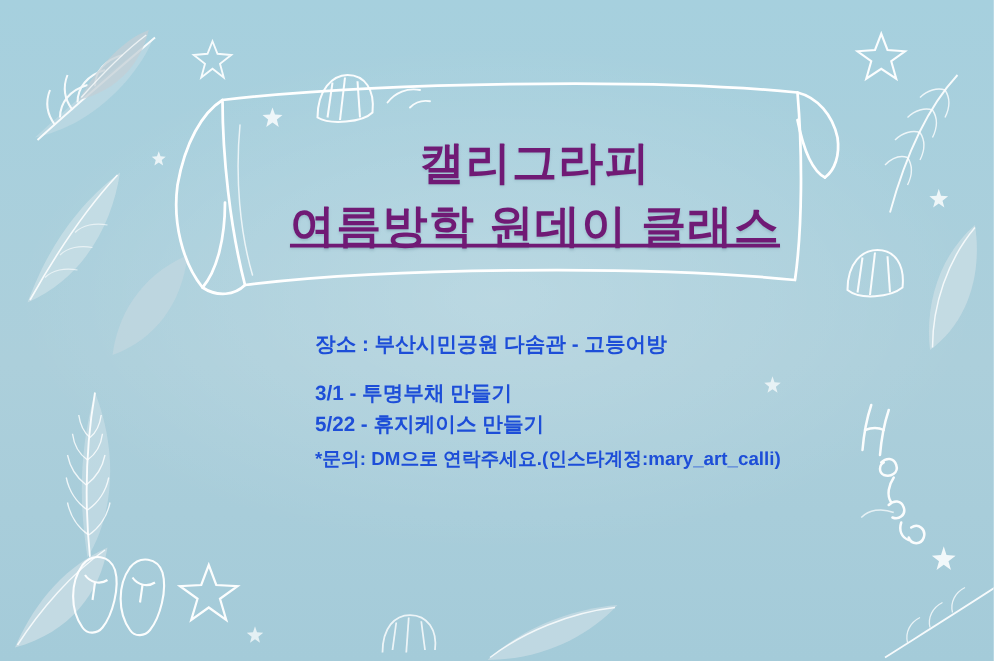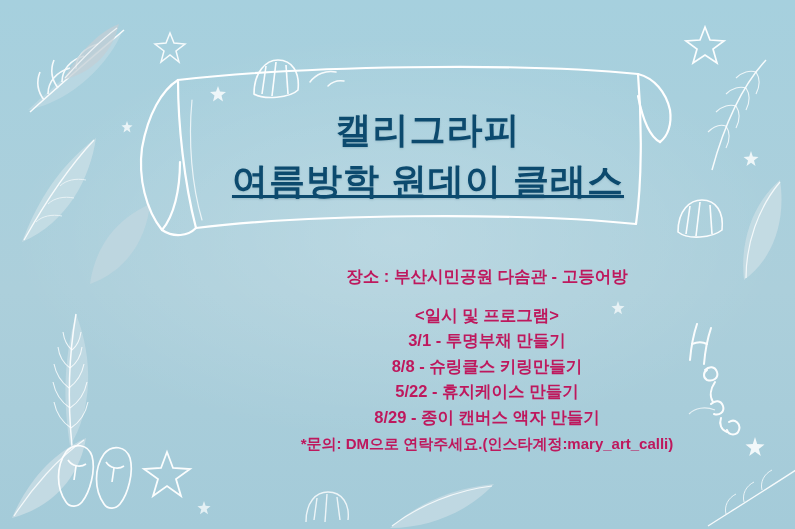--- a/index.html
+++ b/index.html
@@ -49,39 +49,38 @@
     height: 205px;
     display: flex;
     flex-direction: column;
     align-items: center;
     justify-content: center;
     gap: 6px;
     padding-left: 60px;
     box-sizing: border-box;
   }
   .banner-line {
-    color: #0c4a6e;
+    color: #701a75;
     font-size: 37px;
     font-weight: 700;
     letter-spacing: 1px;
     line-height: 1.25;
     text-shadow: 0 1px 2px rgba(80,120,135,0.25);
     white-space: nowrap;
   }
   .banner-line.l1 { font-size: 36px; }
   .banner-line.l2 { font-size: 36px; text-decoration: underline; }
 
   
   .info {
     position: absolute;
     left: 252px;
     top: 264px;
     width: 470px;
-    color: #be185d;
-    text-align: center;
+    color: #1d4ed8;
   }
   .info div {
     font-size: 16.5px;
     font-weight: 700;
     line-height: 1.55;
     white-space: nowrap;
   }
   .info .gap {
     height: 13px;
     line-height: 13px;
@@ -334,25 +333,22 @@
     </svg>
     <div class="banner-title">
       <div class="banner-line l1">캘리그라피</div>
       <div class="banner-line l2">여름방학 원데이 클래스</div>
     </div>
   </div>
 
   <div class="info">
     <div>장소 : 부산시민공원 다솜관 - 고등어방</div>
     <div class="gap"></div>
-    <div>&lt;일시 및 프로그램&gt;</div>
     <div>3/1 - 투명부채 만들기</div>
-    <div>8/8 - 슈링클스 키링만들기</div>
     <div>5/22 - 휴지케이스 만들기</div>
-    <div>8/29 - 종이 캔버스 액자 만들기</div>
     <div class="small">*문의: DM으로 연락주세요.(인스타계정:mary_art_calli)</div>
   </div>
 
   <div class="hello">
     <svg width="86" height="120" viewBox="0 0 86 120">
       <g fill="none" stroke="#ffffff" stroke-width="2" stroke-linecap="round" stroke-linejoin="round" opacity="0.95">
 
         <path d="M26 6 C22 18 20 30 19 42"></path>
         <path d="M40 10 C36 22 34 34 33 46"></path>
         <path d="M21 26 C26 24 32 24 36 26"></path>

